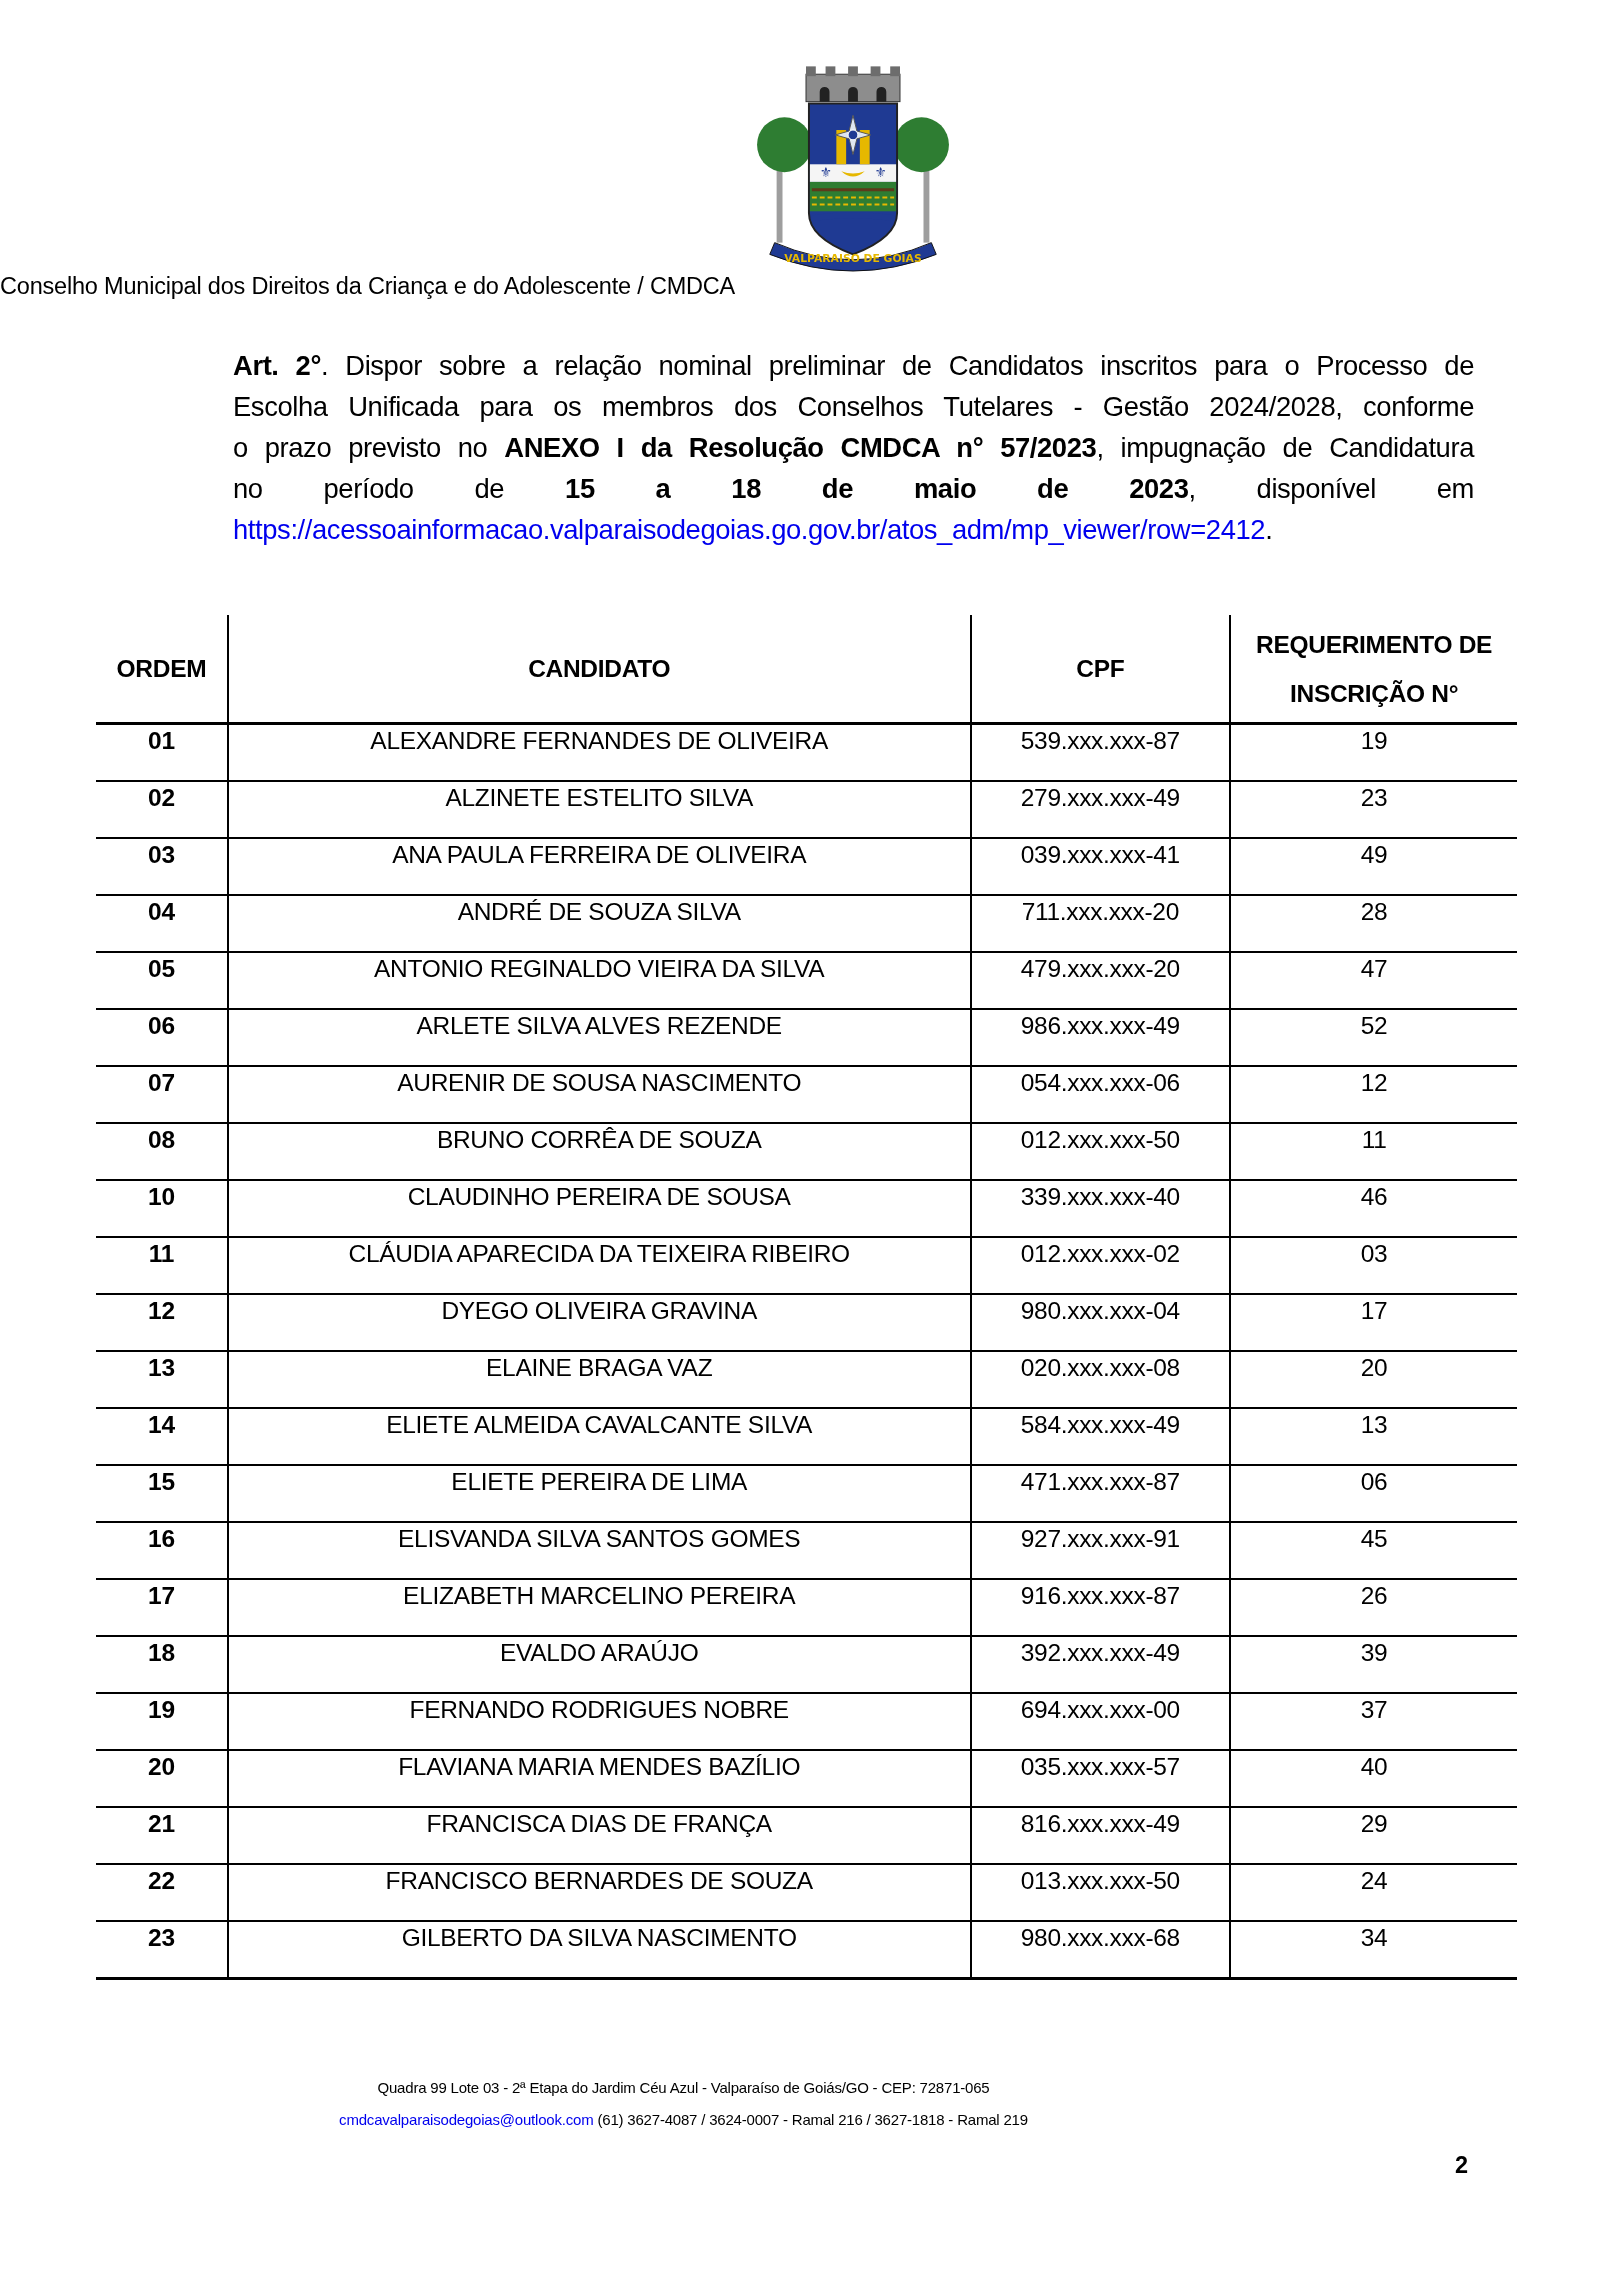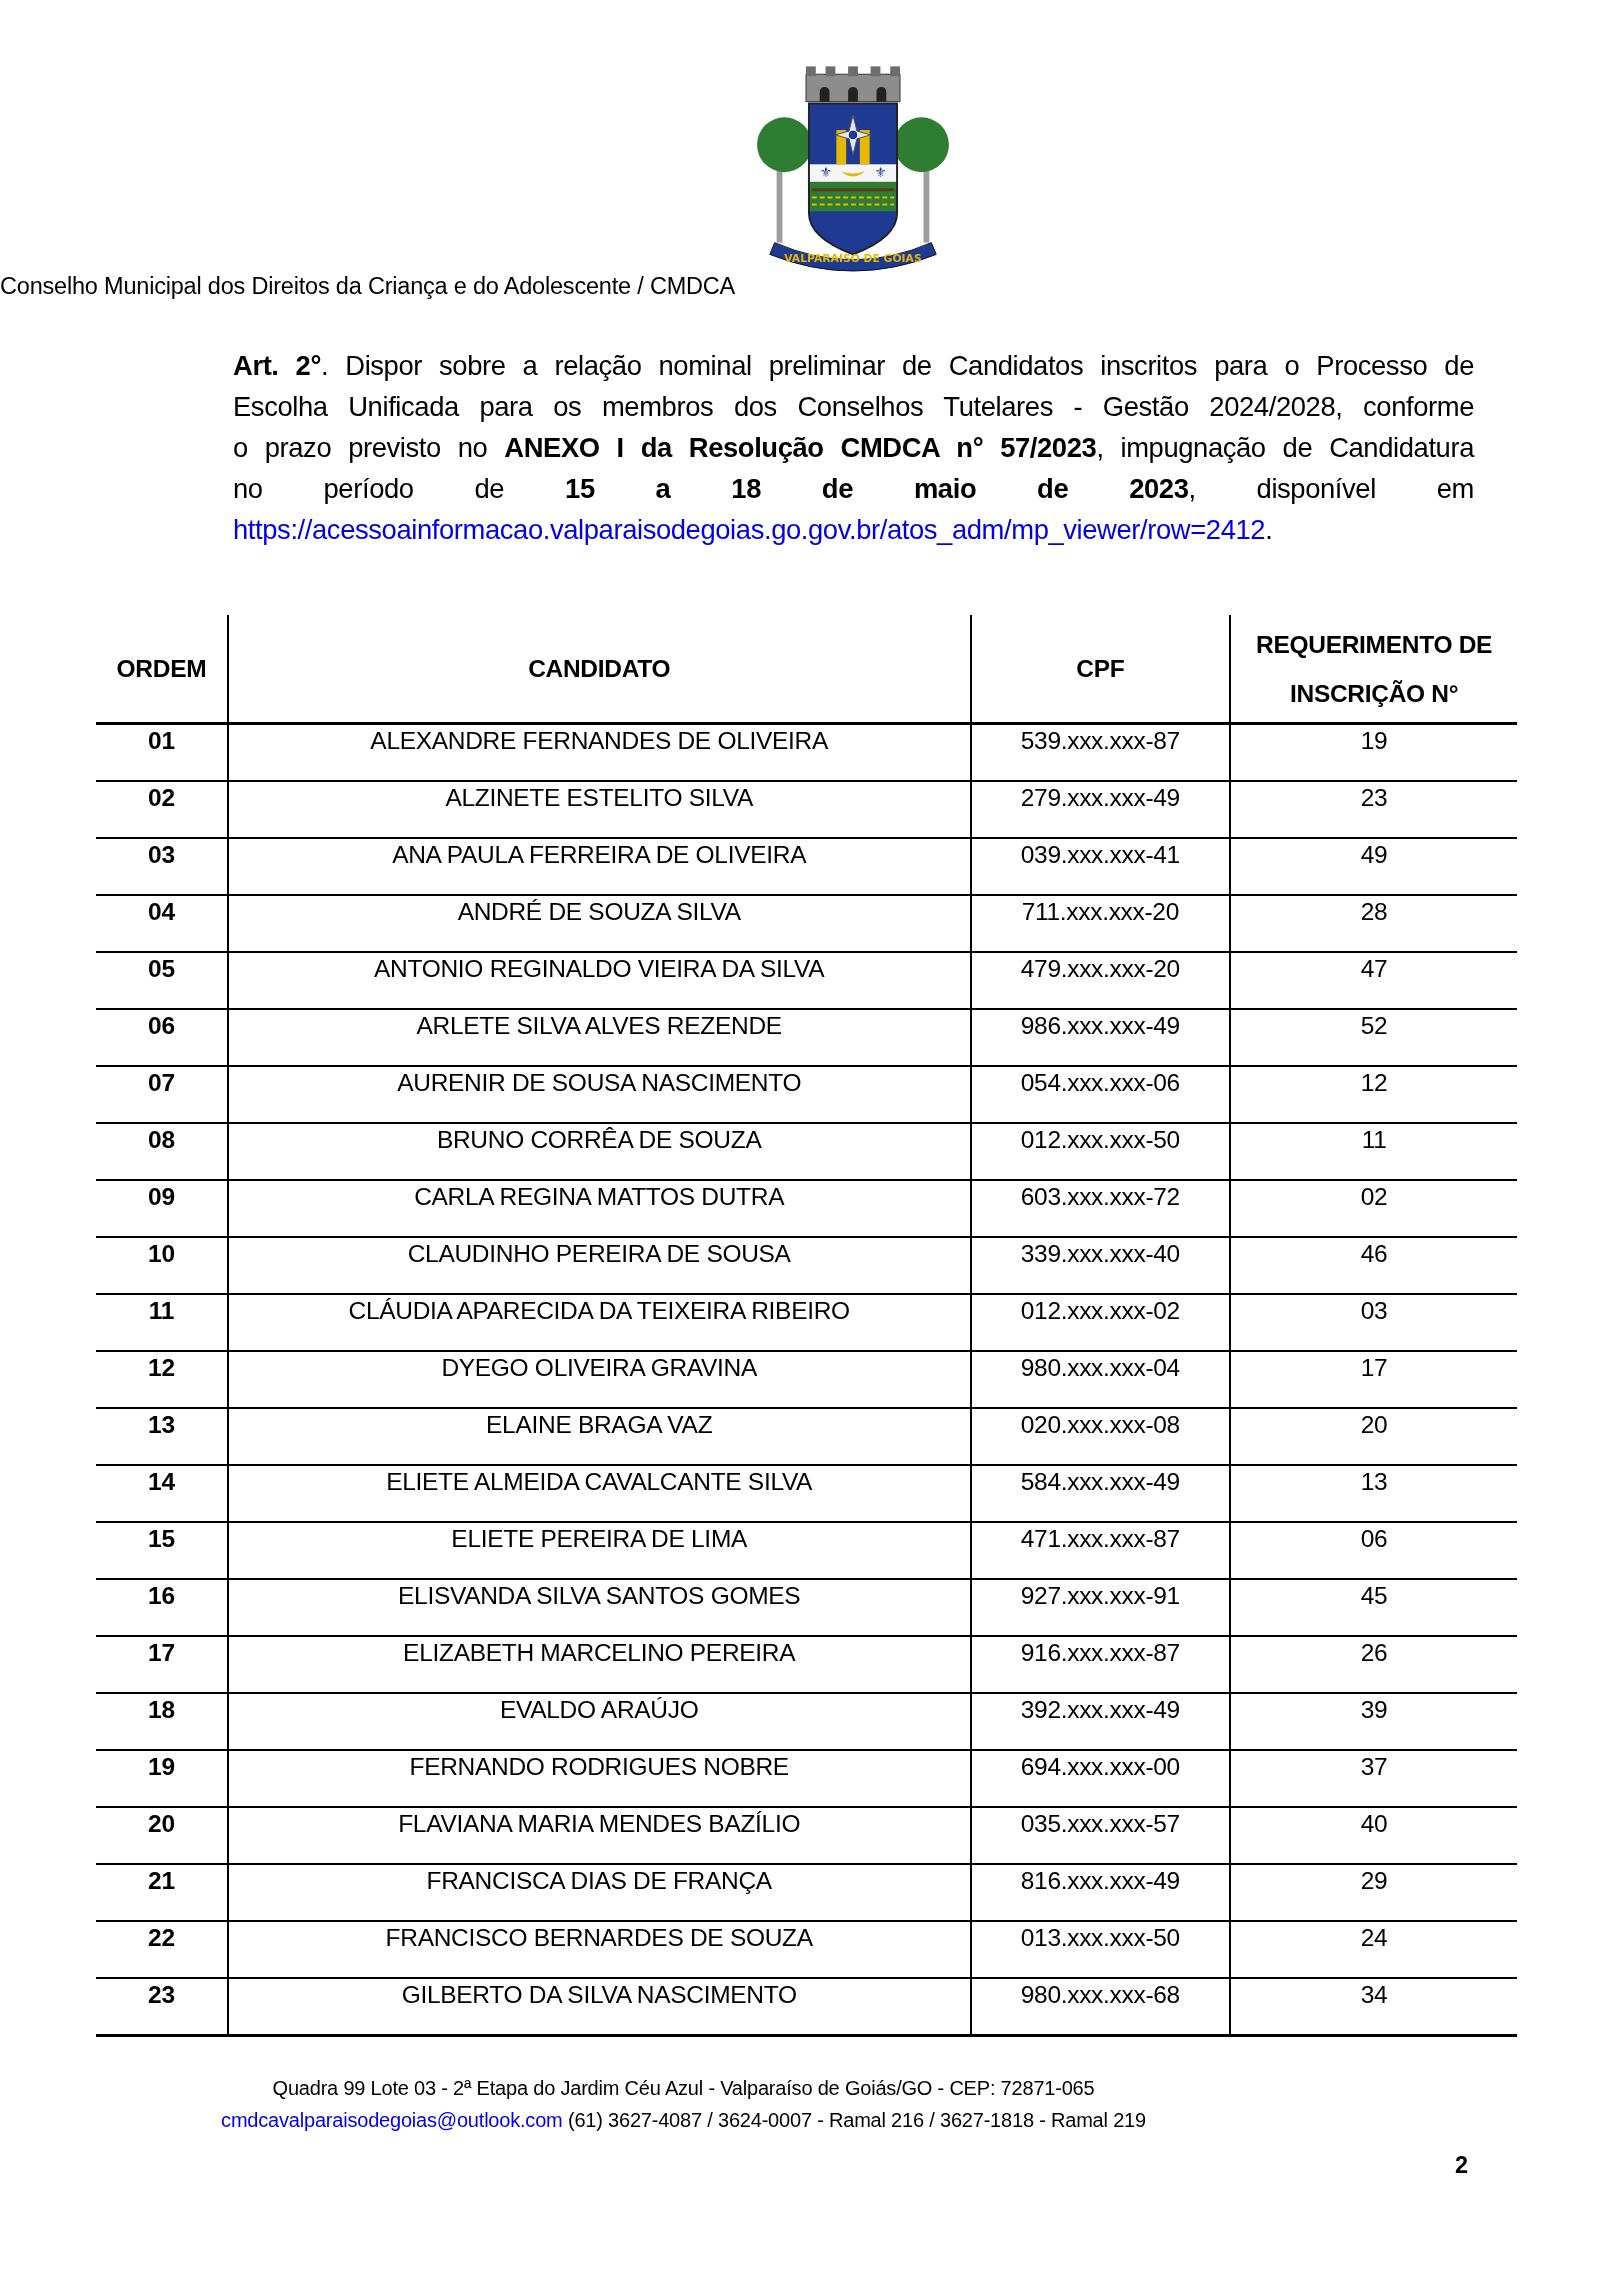--- a/index.html
+++ b/index.html
@@ -20,21 +20,21 @@
     table.cands th { font-weight: bold; height: 107px; vertical-align: middle; border-bottom: 3.9px solid #000; }
     table.cands th.c-ord, table.cands td.c-ord { width: 131px; }
     table.cands th.c-name, table.cands td.c-name { width: 742px; border-left: 2px solid #000; }
     table.cands th.c-cpf, table.cands td.c-cpf { width: 258px; border-left: 2px solid #000; }
     table.cands th.c-req, table.cands td.c-req { width: 286px; border-left: 2px solid #000; }
     table.cands th.c-req { line-height: 49px; vertical-align: middle; }
     table.cands td { height: 53px; padding-top: 2px; border-bottom: 2.9px solid #000; }
     table.cands td.c-ord { font-weight: bold; }
     table.cands tr:last-child td { border-bottom: 3.9px solid #000; }
     .footer { position: absolute; left: 0; width: 1367px; top: 2072px; text-align: center;
-              font-size: 20px; line-height: 32px; letter-spacing: -0.2px; }
+              font-size: 15px; line-height: 32px; letter-spacing: -0.2px; }
     .page-num { position: absolute; left: 1455px; top: 2152px; font-size: 23.5px; font-weight: bold; }
   </style>
 </head>
 <body>
 
 <svg class="logo" viewBox="0 0 200 240">
 
   <g>
     <rect x="22" y="110" width="6" height="100" fill="#9e9e9e"></rect>
     <ellipse cx="30" cy="110" rx="28" ry="28" fill="#2e7d32"></ellipse>
@@ -139,26 +139,20 @@
         <td class="c-cpf">054.xxx.xxx-06</td>
         <td class="c-req">12</td>
       </tr>
       <tr>
         <td class="c-ord">08</td>
         <td class="c-name">BRUNO CORRÊA DE SOUZA</td>
         <td class="c-cpf">012.xxx.xxx-50</td>
         <td class="c-req">11</td>
       </tr>
       <tr>
-        <td class="c-ord">09</td>
-        <td class="c-name">CARLA REGINA MATTOS DUTRA</td>
-        <td class="c-cpf">603.xxx.xxx-72</td>
-        <td class="c-req">02</td>
-      </tr>
-      <tr>
         <td class="c-ord">10</td>
         <td class="c-name">CLAUDINHO PEREIRA DE SOUSA</td>
         <td class="c-cpf">339.xxx.xxx-40</td>
         <td class="c-req">46</td>
       </tr>
       <tr>
         <td class="c-ord">11</td>
         <td class="c-name">CLÁUDIA APARECIDA DA TEIXEIRA RIBEIRO</td>
         <td class="c-cpf">012.xxx.xxx-02</td>
         <td class="c-req">03</td>

